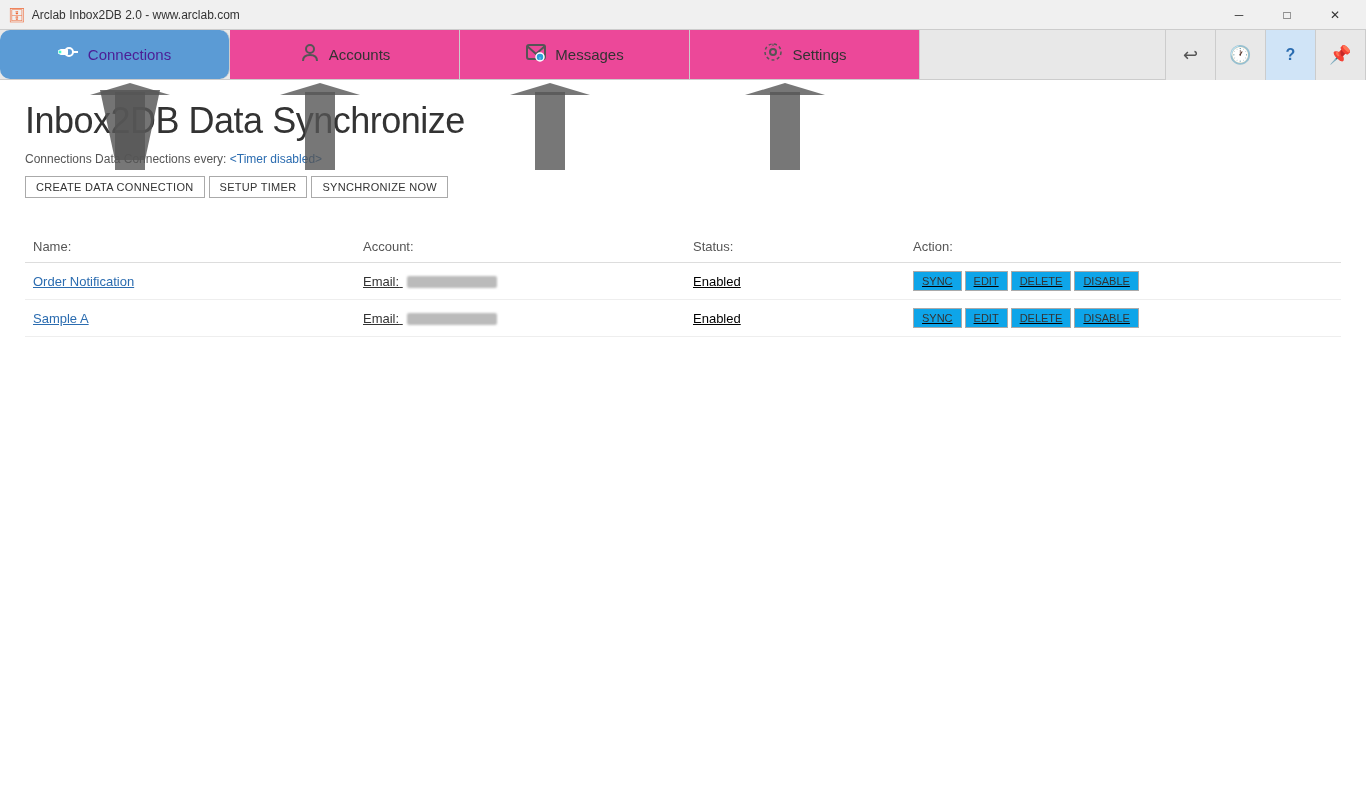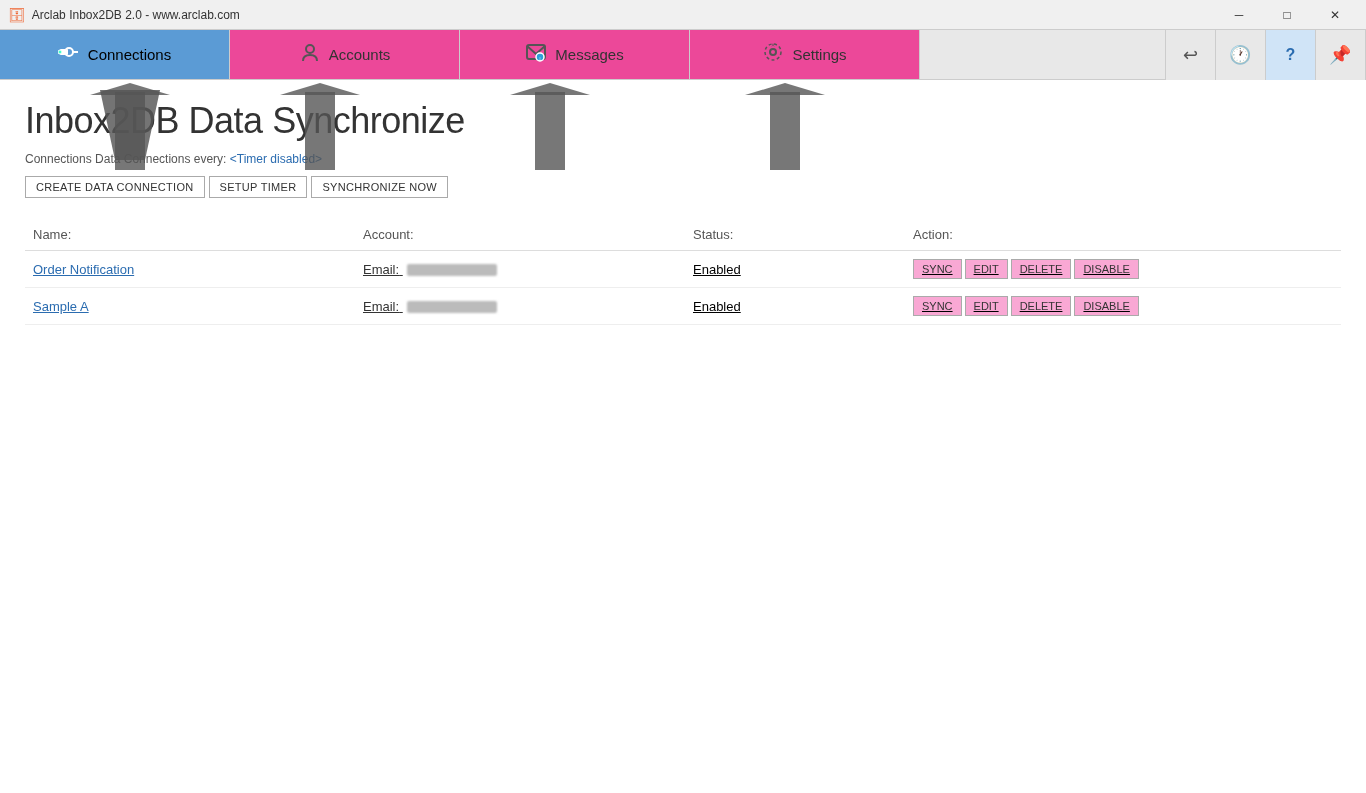--- a/index.html
+++ b/index.html
@@ -55,21 +55,22 @@
       cursor: pointer;
       border-right: 1px solid #ccc;
       font-size: 15px;
       color: #333;
       background: #ec4899;
       min-width: 230px;
       justify-content: center;
     }
     .nav-tab.active {
       background: #5b9bd5;
-      color: #000000;
+      color: #4c1d95;
+      border-radius: 10px;
     }
     .nav-tab-icon {
       font-size: 18px;
     }
     .nav-right {
       margin-left: auto;
       display: flex;
       align-items: center;
       border-left: 1px solid #ccc;
     }
@@ -111,21 +112,21 @@
     }
     .sync-info a, .sync-info span.link {
       color: #2b6cb0;
       cursor: pointer;
       text-decoration: none;
     }
 
     .toolbar {
       display: flex;
       gap: 4px;
-      margin-bottom: 23px;
+      margin-bottom: 35px;
     }
     .toolbar-btn {
       padding: 4px 10px;
       border: 1px solid #aaa;
       background: white;
       font-size: 11px;
       cursor: pointer;
       color: #333;
       letter-spacing: 0.3px;
     }
@@ -169,21 +170,21 @@
       margin-left: 4px;
       filter: blur(1px);
     }
     .action-btns {
       display: flex;
       gap: 3px;
     }
     .action-btn {
       padding: 3px 8px;
       border: 1px solid #aaa;
-      background: #f9a8d4;
+      background: #0ea5e9;
       font-size: 11px;
       cursor: pointer;
       color: #333;
     }
 
     
     .arrows-svg {
       position: absolute;
       top: 0; left: 0;
       pointer-events: none;

